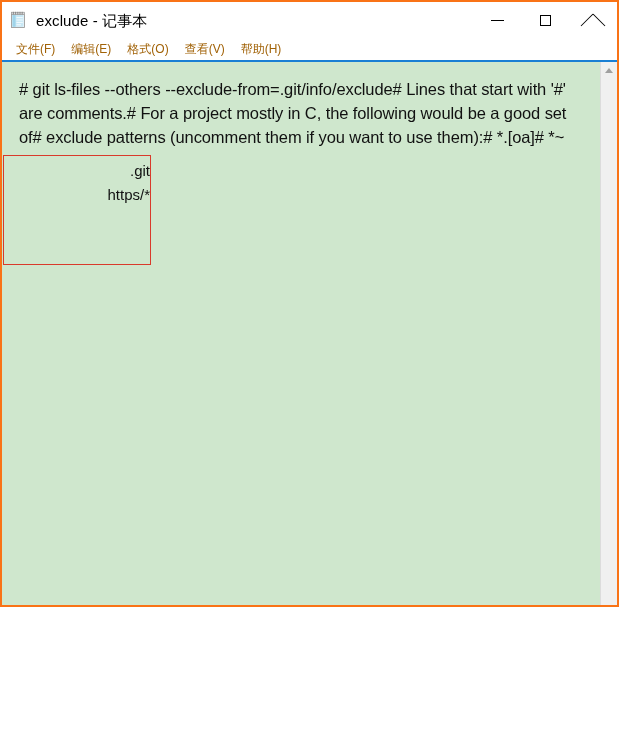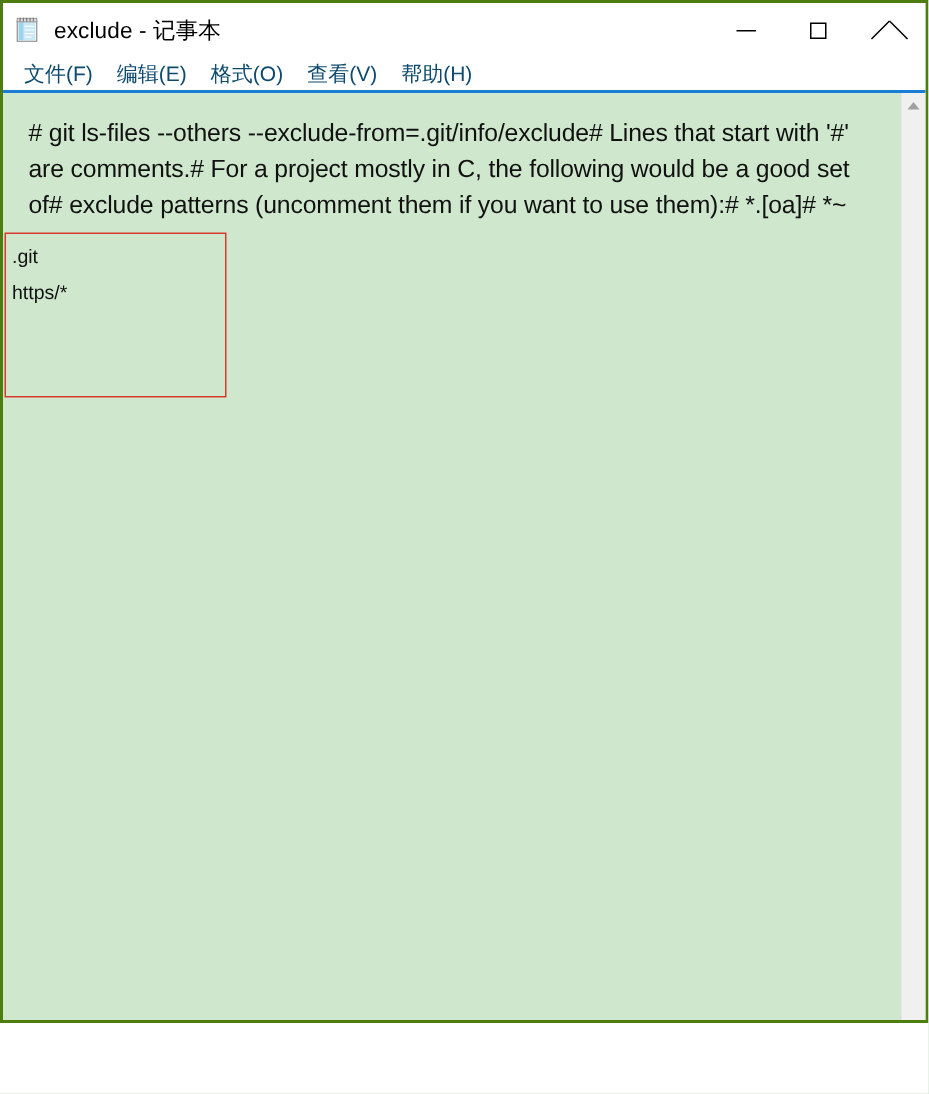--- a/index.html
+++ b/index.html
@@ -6,23 +6,23 @@
     margin: 0;
     padding: 0;
     background: #ffffff;
   }
   body {
     font-family: "Liberation Sans", sans-serif;
   }
   #window {
     position: relative;
     width: 619px;
-    height: 682px;
-    box-sizing: border-box;
-    border: 2px solid #4d7c0f;
+    height: 607px;
+    box-sizing: border-box;
+    border: 2px solid #f97316;
     background: #ffffff;
     overflow: hidden;
   }
   
   #titlebar {
     position: relative;
     height: 36px;
     background: #ffffff;
     display: flex;
     align-items: center;
@@ -95,22 +95,22 @@
   
   #menubar {
     height: 22px;
     background: #ffffff;
     display: flex;
     align-items: center;
     padding-left: 6px;
     box-sizing: border-box;
   }
   .menu-item {
-    font-size: 14px;
-    color: #0c4a6e;
+    font-size: 12px;
+    color: #a16207;
     padding: 0 8px;
     white-space: nowrap;
     line-height: 22px;
     cursor: default;
   }
 
   
   #menu-sep {
     height: 2px;
     background: #1a7fd4;
@@ -146,24 +146,25 @@
     position: absolute;
     left: 1px;
     top: 93px;
     width: 148px;
     height: 110px;
     border: 1.5px solid #d93a2b;
     box-sizing: border-box;
     padding: 3px 0 0 4px;
   }
   .pattern-line {
-    font-size: 13px;
+    font-size: 15px;
     line-height: 24px;
     color: #111111;
     white-space: nowrap;
+    text-align: right;
   }
   #watermark {
     position: absolute;
     right: 24px;
     bottom: 18px;
     font-size: 14px;
     color: #e4e4e4;
     white-space: nowrap;
     pointer-events: none;
     letter-spacing: 0.2px;

